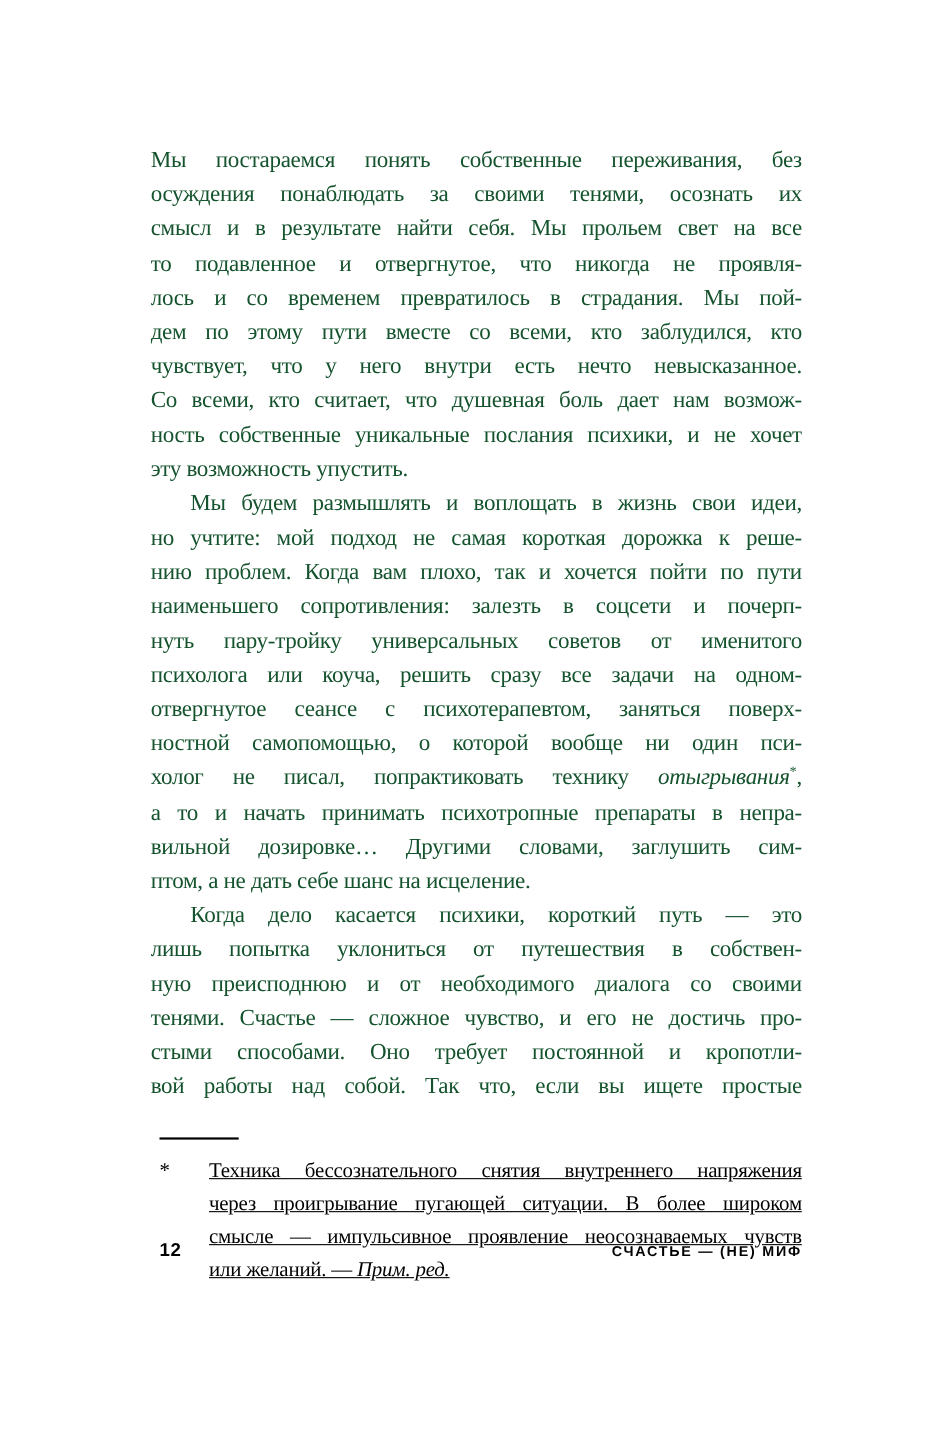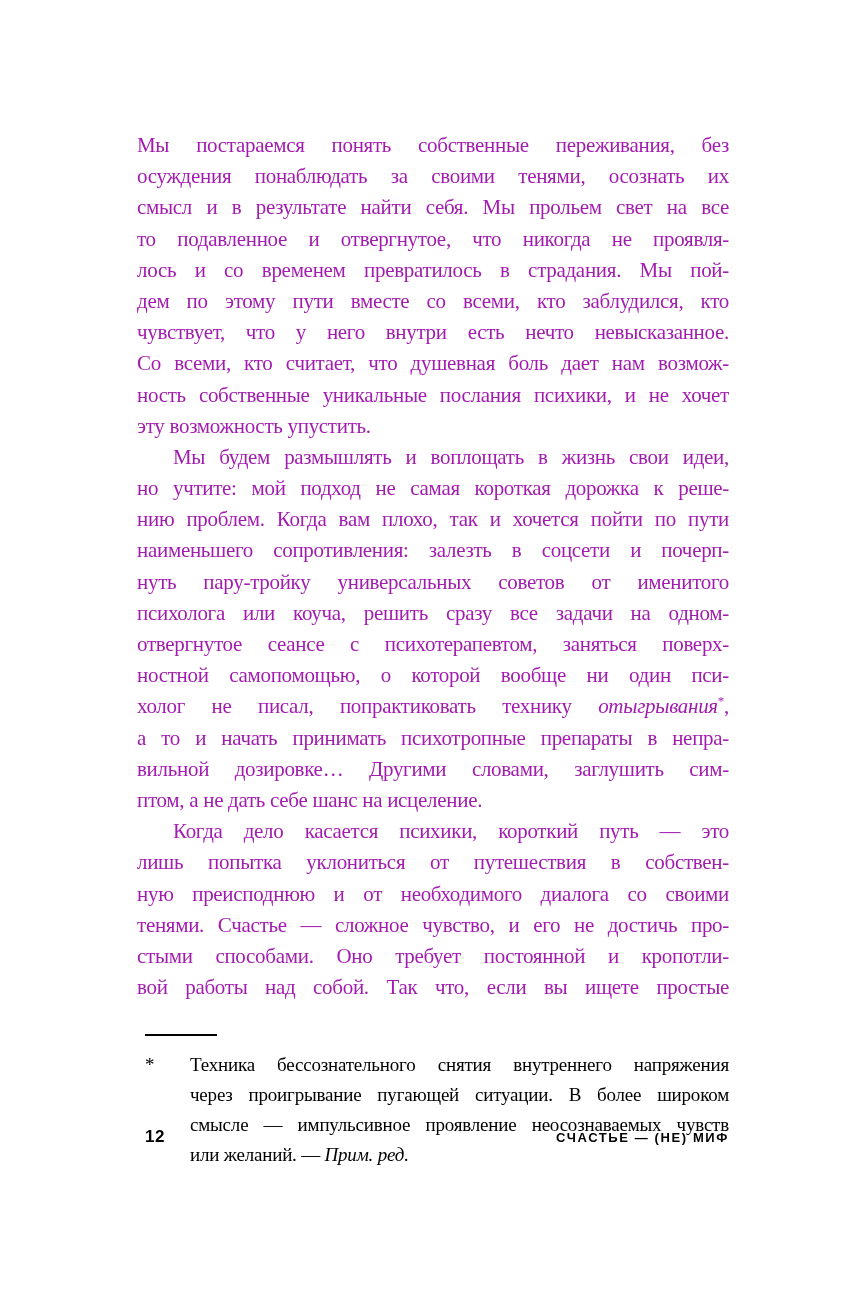--- a/index.html
+++ b/index.html
@@ -18,21 +18,21 @@
   
   .body-text {
     position: absolute;
     left: 137px;
     top: 130px;
     width: 592px;
     font-family: "Liberation Serif", serif;
     font-size: 21px;
     line-height: 31.2px;
     letter-spacing: -0.3px;
-    color: #a21caf;
+    color: #14532d;
   }
   .paragraph { margin: 0; padding: 0; }
   .line {
     height: 31.2px;
     overflow: hidden;
   }
   .just {
     text-align: justify;
     text-align-last: justify;
   }
@@ -69,20 +69,21 @@
   }
   .fn-marker {
     position: absolute;
     left: 8px;
     top: 0;
     font-size: 19px;
   }
   .fn-lines {
     margin-left: 53px;
     width: 539px;
+    text-decoration: underline;
   }
   .fn-lines .line { height: 30px; }
   
   .footer {
     position: absolute;
     left: 137px;
     top: 1128px;
     width: 592px;
     display: flex;
     justify-content: space-between;

